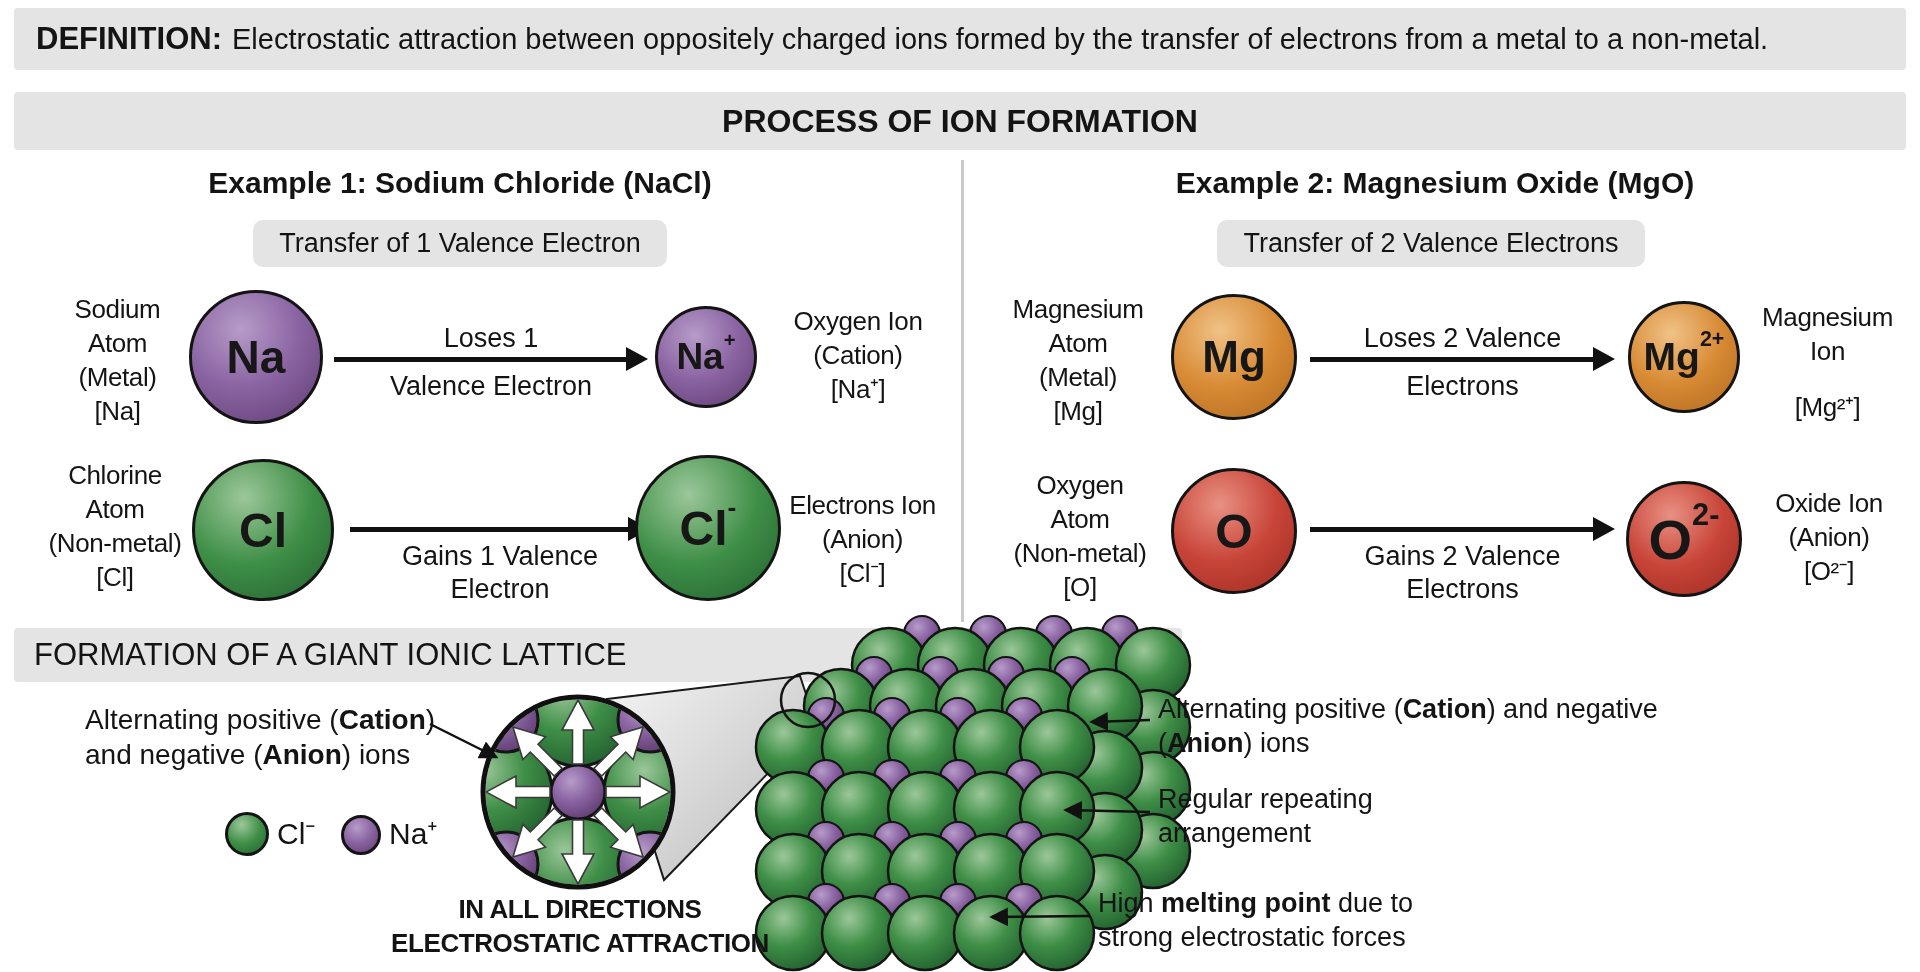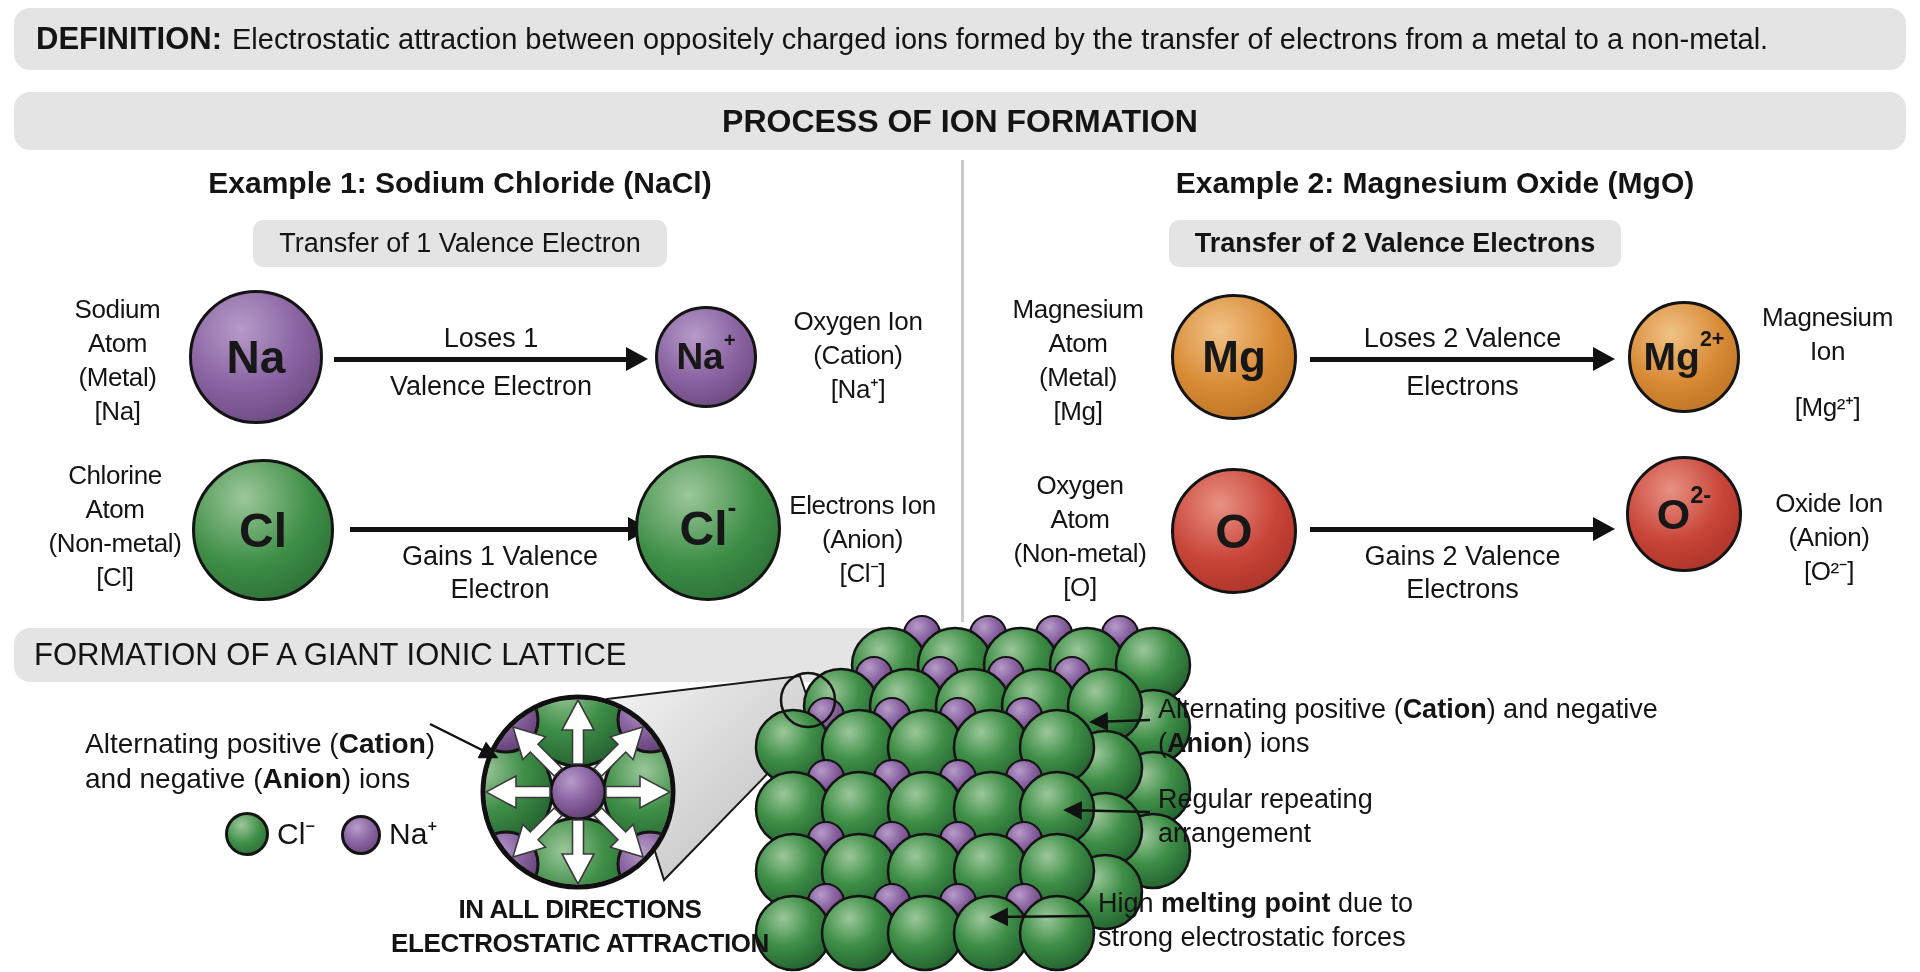--- a/index.html
+++ b/index.html
@@ -1,35 +1,35 @@
 <!DOCTYPE html>
 <html style="--bar: #e4e4e4; --pl: #b79bc9; --pm: #8a64a2; --pd: #5f3c70; --gl: #9cc79a; --gm: #3f8f47; --gd: #22612f; --ol: #f0c287; --om: #d88a34; --od: #b06a1e; --rl: #e89183; --rm: #c84438; --rd: #9e2b21;"><head>
 <meta charset="utf-8">
 <style>
   html,body{margin:0;padding:0;background:#fff;}
   body{width:1920px;height:972px;position:relative;overflow:hidden;
        font-family:"Liberation Sans", sans-serif;color:#141414;}
   .b{font-weight:bold;}
   
-  .bar{position:absolute;background:var(--bar);border-radius:16px;}
+  .bar{position:absolute;background:var(--bar);border-radius:4px;}
   .def-bar{left:14px;top:8px;width:1892px;height:62px;line-height:62px;
            padding-left:22px;box-sizing:border-box;font-size:29px;white-space:nowrap;}
   .def-bar .b{font-size:31px;margin-right:10px;}
   .proc-bar{left:14px;top:92px;width:1892px;height:58px;line-height:58px;
             text-align:center;font-size:32px;font-weight:bold;}
   .latt-bar{left:14px;top:628px;width:1168px;height:54px;line-height:54px;
             padding-left:20px;box-sizing:border-box;font-size:31px;font-weight:normal;z-index:0;}
   .divider{position:absolute;left:961px;top:160px;width:3px;height:462px;background:#c9c9c9;}
   
   .ex-title{position:absolute;text-align:center;font-size:30px;font-weight:bold;white-space:nowrap;}
   .ex1-title{left:55px;top:166px;width:810px;}
   .ex2-title{left:1005px;top:166px;width:860px;}
   .badge-wrap{position:absolute;text-align:center;}
   .bw1{left:55px;top:220px;width:810px;}
-  .bw2{left:965px;top:220px;width:860px;font-weight:bold;}
+  .bw2{left:1001px;top:220px;width:860px;}
   .badge{display:inline-block;background:var(--bar);border-radius:10px;
          padding:8px 26px;font-size:27px;white-space:nowrap;}
   
   .plabel{position:absolute;text-align:center;font-size:26px;line-height:34px;letter-spacing:-0.4px;}
   .lbl-na{left:35px;top:292px;width:165px;}
   .lbl-na-ion{left:758px;top:304px;width:200px;}
   .lbl-cl{left:20px;top:458px;width:190px;}
   .lbl-cl-ion{left:760px;top:488px;width:205px;}
   .lbl-mg{left:990px;top:292px;width:176px;}
   .lbl-mg-ion{left:1740px;top:300px;width:175px;}
@@ -45,36 +45,36 @@
   .green {background:radial-gradient(circle at 36% 26%, var(--gl) 0%, var(--gm) 50%, var(--gd) 100%);}
   .orange{background:radial-gradient(circle at 38% 28%, var(--ol) 0%, var(--om) 50%, var(--od) 100%);}
   .red   {background:radial-gradient(circle at 38% 28%, var(--rl) 0%, var(--rm) 50%, var(--rd) 100%);}
   .atom-na{left:189px;top:290px;width:134px;height:134px;font-size:46px;}
   .ion-na{left:655px;top:306px;width:102px;height:102px;font-size:37px;}
   .atom-cl{left:192px;top:459px;width:142px;height:142px;font-size:48px;}
   .ion-cl{left:635px;top:455px;width:146px;height:146px;font-size:48px;}
   .atom-mg{left:1171px;top:294px;width:126px;height:126px;font-size:44px;}
   .ion-mg{left:1628px;top:301px;width:112px;height:112px;font-size:39px;}
   .atom-o{left:1171px;top:468px;width:126px;height:126px;font-size:48px;}
-  .ion-o{left:1626px;top:456px;width:116px;height:116px;font-size:43px;}
+  .ion-o{left:1626px;top:481px;width:116px;height:116px;font-size:56px;}
   
   .rxn-arrow{position:absolute;height:110px;}
   .arrow-na{left:334px;top:304px;width:314px;}
   .arrow-cl{left:350px;top:474px;width:300px;}
   .arrow-mg{left:1310px;top:304px;width:305px;}
   .arrow-o{left:1310px;top:474px;width:305px;}
   .arr-line{position:absolute;left:0;right:20px;top:53px;height:5px;background:#111;}
   .arr-line::after{content:"";position:absolute;right:-20px;top:-10px;width:0;height:0;
      border-left:22px solid #111;border-top:12px solid transparent;border-bottom:12px solid transparent;}
   .arr-above{position:absolute;left:50%;transform:translateX(-50%);bottom:60px;
              font-size:27px;white-space:nowrap;}
   .arr-below{position:absolute;left:50%;transform:translateX(-50%);top:66px;
              font-size:27px;line-height:33px;text-align:center;white-space:nowrap;}
   
-  .left-ann{position:absolute;left:85px;top:702px;font-size:28px;line-height:35px;z-index:6;margin-top:24px;}
+  .left-ann{position:absolute;left:85px;top:702px;font-size:28px;line-height:35px;z-index:6;}
   .legend{position:absolute;left:225px;top:810px;height:46px;z-index:6;}
   .leg-dot{position:absolute;border:3px solid #141414;border-radius:50%;box-sizing:border-box;}
   .leg-cl{left:0px;top:2px;width:44px;height:44px;}
   .leg-na{left:116px;top:5px;width:40px;height:40px;}
   .leg-lab{position:absolute;top:2px;font-size:30px;line-height:44px;}
   .leg-cl-lab{left:52px;}
   .leg-na-lab{left:164px;}
   .mag-caption{position:absolute;left:380px;top:892px;width:400px;text-align:center;
                font-size:26px;font-weight:bold;line-height:34px;letter-spacing:-0.4px;z-index:6;}
   .ann{position:absolute;font-size:27px;line-height:34px;z-index:6;}

